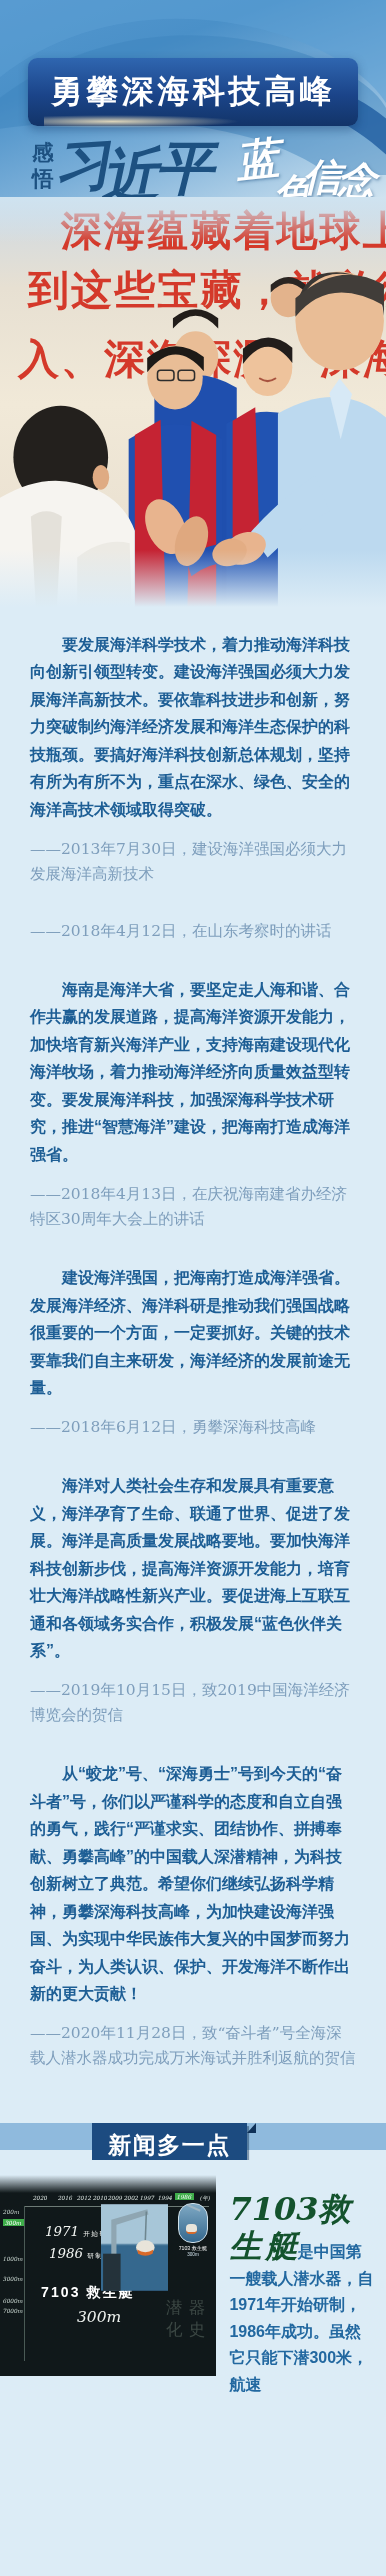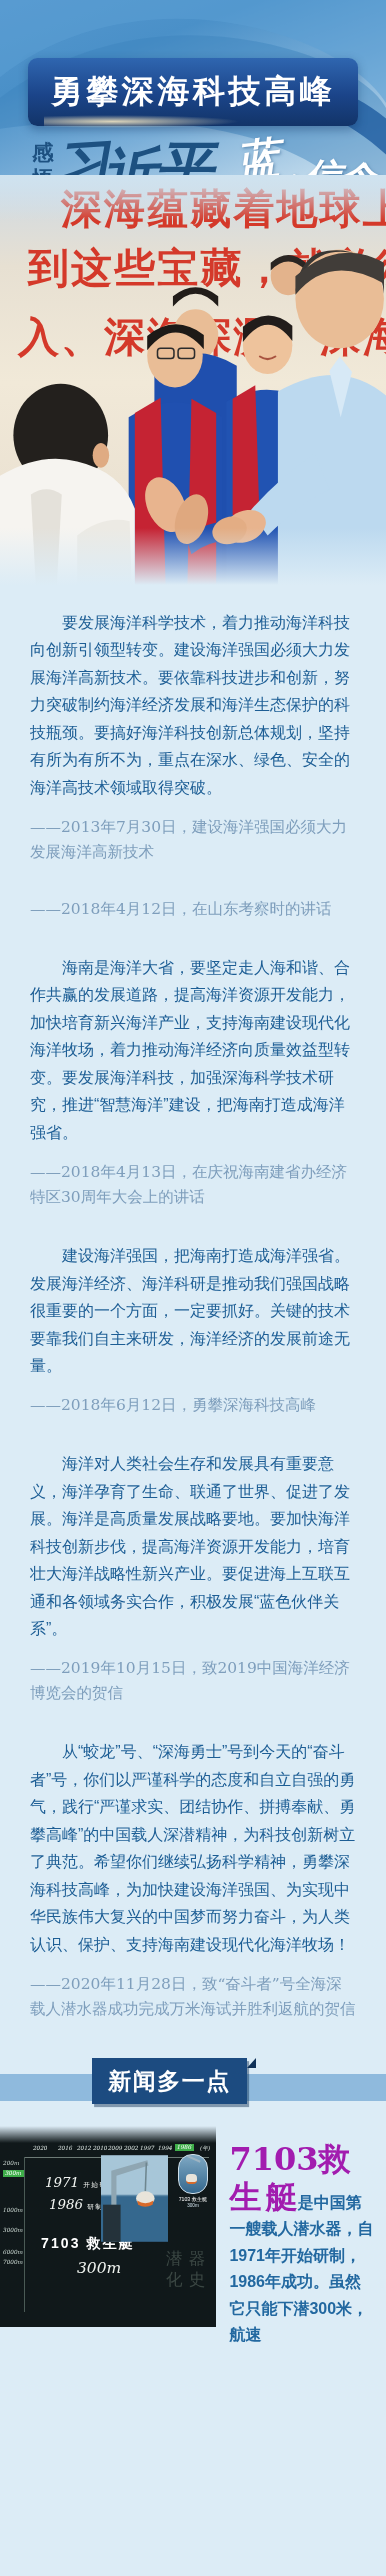--- a/index.html
+++ b/index.html
@@ -1,21 +1,21 @@
 <!DOCTYPE html>
 <html style="font-size:8.2px"><head>
 <meta charset="utf-8">
 <style>
   html,body{margin:0;padding:0;}
   body{width:386px;font-family:"Liberation Sans",sans-serif;background:#dcecf6;}
   .page{width:386px;overflow:hidden;position:relative;}
   section{position:relative;width:386px;overflow:hidden;}
 
   
-  .sec-header{height:175px;background:linear-gradient(160deg,#5598cf 0%,#4a90c8 30%,#79aed8 60%,#cfe3f0 100%);}
+  .sec-header{height:197px;background:linear-gradient(160deg,#5598cf 0%,#4a90c8 30%,#79aed8 60%,#cfe3f0 100%);}
   .hdr-swoosh{position:absolute;left:0;top:0;width:386px;height:175px;}
   .title-banner{position:absolute;left:28px;top:58px;width:330px;height:68px;border-radius:9.3px;
     background:linear-gradient(180deg,#2f66b0 0%,#1b4489 55%,#123468 100%);
     box-shadow:0 3.1px 9.3px rgba(10,40,90,.35);display:flex;align-items:center;justify-content:center;}
   .title-banner:after{content:"";position:absolute;left:15.5px;bottom:-2.1px;width:196px;height:13.4px;
     background:radial-gradient(ellipse at 35% 50%,rgba(255,240,200,.85),rgba(255,255,255,0) 70%);}
   .title-banner .t{color:#fff;font-size:32px;font-weight:bold;letter-spacing:3.6px;white-space:nowrap;}
   .callig{position:absolute;left:0;top:133px;width:386px;height:98px;font-family:"DejaVu Serif",serif;font-weight:bold;}
   .callig span{position:absolute;display:block;line-height:1;}
   .cg-dark{color:#1d5181;}
@@ -37,36 +37,36 @@
   .rl-2{left:28px;top:66px;}
   .rl-3{left:18px;top:135px;}
   .hero-svg{position:absolute;left:0;top:0;}
   .hero-fade-top{position:absolute;left:0;top:0;width:386px;height:46px;
     background:linear-gradient(180deg,#cfe3f0 0%,rgba(207,227,240,0) 100%);}
   .hero-fade-bot{position:absolute;left:0;bottom:0;width:386px;height:62px;
     background:linear-gradient(180deg,rgba(220,236,246,0) 0%,#dcecf6 92%);}
 
   
   .sec-quotes{background:#dcecf6;padding:18.5px 30px 4.1px 30px;width:327px;}
-  .quote-text{margin:0 0 13.4px 0;font-size:16px;line-height:1.72;font-weight:normal;color:#1d5e95;text-indent:2em;}
+  .quote-text{margin:0 0 13.4px 0;font-size:16px;line-height:1.72;font-weight:bold;color:#1d5e95;text-indent:2em;}
   .quote-src{margin:0 0 32px 0;font-size:15.5px;line-height:1.62;color:#7e9ebc;font-family:"DejaVu Serif",serif;}
 
   
   .sec-band{height:52px;background:#dcecf6;}
   .band-bar{position:absolute;left:0;top:15.5px;width:386px;height:27px;background:#8fbadd;}
-  .band-box{position:absolute;left:92px;top:0;width:155px;height:46px;background:#1c4b80;
+  .band-box{position:absolute;left:92px;top:15px;width:155px;height:46px;background:#1c4b80;
     display:flex;align-items:center;justify-content:center;box-shadow:2.1px 3.1px 0 rgba(16,48,84,.45);}
   .band-box:after{content:"";position:absolute;right:-9.3px;top:0;border-style:solid;border-width:0 0 10.3px 9.3px;border-color:transparent transparent #0f3158 transparent;}
   .band-box .t{color:#fff;font-size:23px;font-weight:bold;font-family:"DejaVu Serif",serif;letter-spacing:1.5px;}
 
   
   .sec-news{background:#dcecf6;padding:15.5px 0 5.2px 0;}
   .news-par{margin:0 30px 13.4px 30px;font-size:16px;line-height:1.68;font-weight:bold;color:#2268a0;text-indent:2em;}
   .intro{color:#3e8ed2;}
-  .big-serif{font-family:"DejaVu Serif",serif;font-weight:bold;color:#a21caf;}
+  .big-serif{font-family:"DejaVu Serif",serif;font-style:italic;font-weight:bold;color:#14532d;}
   .row{display:flex;margin:0 0 7.2px 0;}
 
   
   .vpanel{position:relative;width:216px;height:201px;background:#10181a;flex:0 0 auto;}
   .vp-fade{position:absolute;left:0;top:0;width:216px;height:17.5px;background:linear-gradient(180deg,#dcecf6,rgba(16,24,26,0));}
   .vp-years{position:absolute;left:0;top:19.6px;width:216px;height:8.2px;}
   .vp-years span{position:absolute;color:#dfe8e4;font-size:5.7px;font-family:"DejaVu Serif",serif;font-style:italic;}
   .vp-line{position:absolute;left:24px;top:31px;width:185px;height:1px;background:#6d7a76;}
   .vp-axis{position:absolute;left:24px;top:31px;width:1px;height:155px;background:#4a5a55;}
   .vp-depth span{position:absolute;color:#cfdcd6;font-size:5.7px;font-family:"DejaVu Serif",serif;font-style:italic;left:3.1px;}
@@ -172,21 +172,21 @@
   <section class="sec-quotes">
     <p class="quote-text">要发展海洋科学技术，着力推动海洋科技向创新引领型转变。建设海洋强国必须大力发展海洋高新技术。要依靠科技进步和创新，努力突破制约海洋经济发展和海洋生态保护的科技瓶颈。要搞好海洋科技创新总体规划，坚持有所为有所不为，重点在深水、绿色、安全的海洋高技术领域取得突破。</p>
     <p class="quote-src">——2013年7月30日，建设海洋强国必须大力发展海洋高新技术</p>
     <p class="quote-src">——2018年4月12日，在山东考察时的讲话</p>
     <p class="quote-text">海南是海洋大省，要坚定走人海和谐、合作共赢的发展道路，提高海洋资源开发能力，加快培育新兴海洋产业，支持海南建设现代化海洋牧场，着力推动海洋经济向质量效益型转变。要发展海洋科技，加强深海科学技术研究，推进“智慧海洋”建设，把海南打造成海洋强省。</p>
     <p class="quote-src">——2018年4月13日，在庆祝海南建省办经济特区30周年大会上的讲话</p>
     <p class="quote-text">建设海洋强国，把海南打造成海洋强省。发展海洋经济、海洋科研是推动我们强国战略很重要的一个方面，一定要抓好。关键的技术要靠我们自主来研发，海洋经济的发展前途无量。</p>
     <p class="quote-src">——2018年6月12日，勇攀深海科技高峰</p>
     <p class="quote-text">海洋对人类社会生存和发展具有重要意义，海洋孕育了生命、联通了世界、促进了发展。海洋是高质量发展战略要地。要加快海洋科技创新步伐，提高海洋资源开发能力，培育壮大海洋战略性新兴产业。要促进海上互联互通和各领域务实合作，积极发展“蓝色伙伴关系”。</p>
     <p class="quote-src">——2019年10月15日，致2019中国海洋经济博览会的贺信</p>
-    <p class="quote-text">从“蛟龙”号、“深海勇士”号到今天的“奋斗者”号，你们以严谨科学的态度和自立自强的勇气，践行“严谨求实、团结协作、拼搏奉献、勇攀高峰”的中国载人深潜精神，为科技创新树立了典范。希望你们继续弘扬科学精神，勇攀深海科技高峰，为加快建设海洋强国、为实现中华民族伟大复兴的中国梦而努力奋斗，为人类认识、保护、支持海南建设现代化海洋牧场！</p>
+    <p class="quote-text">从“蛟龙”号、“深海勇士”号到今天的“奋斗者”号，你们以严谨科学的态度和自立自强的勇气，践行“严谨求实、团结协作、拼搏奉献、勇攀高峰”的中国载人深潜精神，为科技创新树立了典范。希望你们继续弘扬科学精神，勇攀深海科技高峰，为加快建设海洋强国、为实现中华民族伟大复兴的中国梦而努力奋斗，为人类认识、保护、开发海洋不断作出新的更大贡献！</p>
     <p class="quote-src">——2020年11月28日，致“奋斗者”号全海深载人潜水器成功完成万米海试并胜利返航的贺信</p>
   </section>
 
   <section class="sec-band">
     <div class="band-bar"></div>
     <div class="band-box">
       <span class="t">新闻多一点</span>
     </div>
   </section>
 

